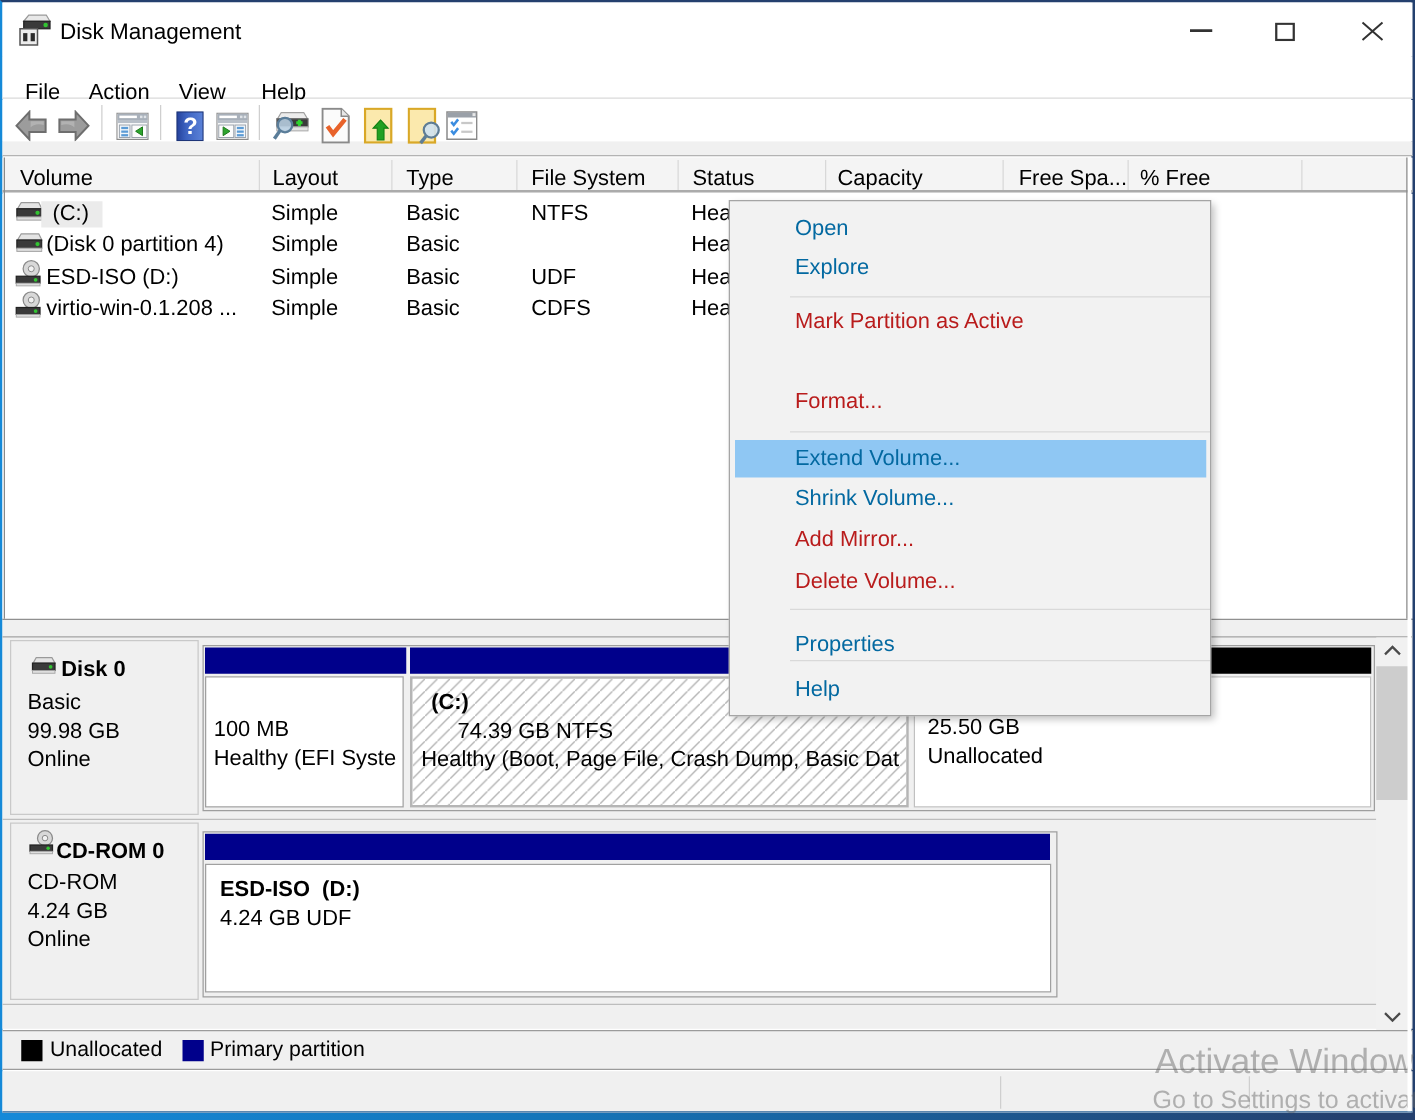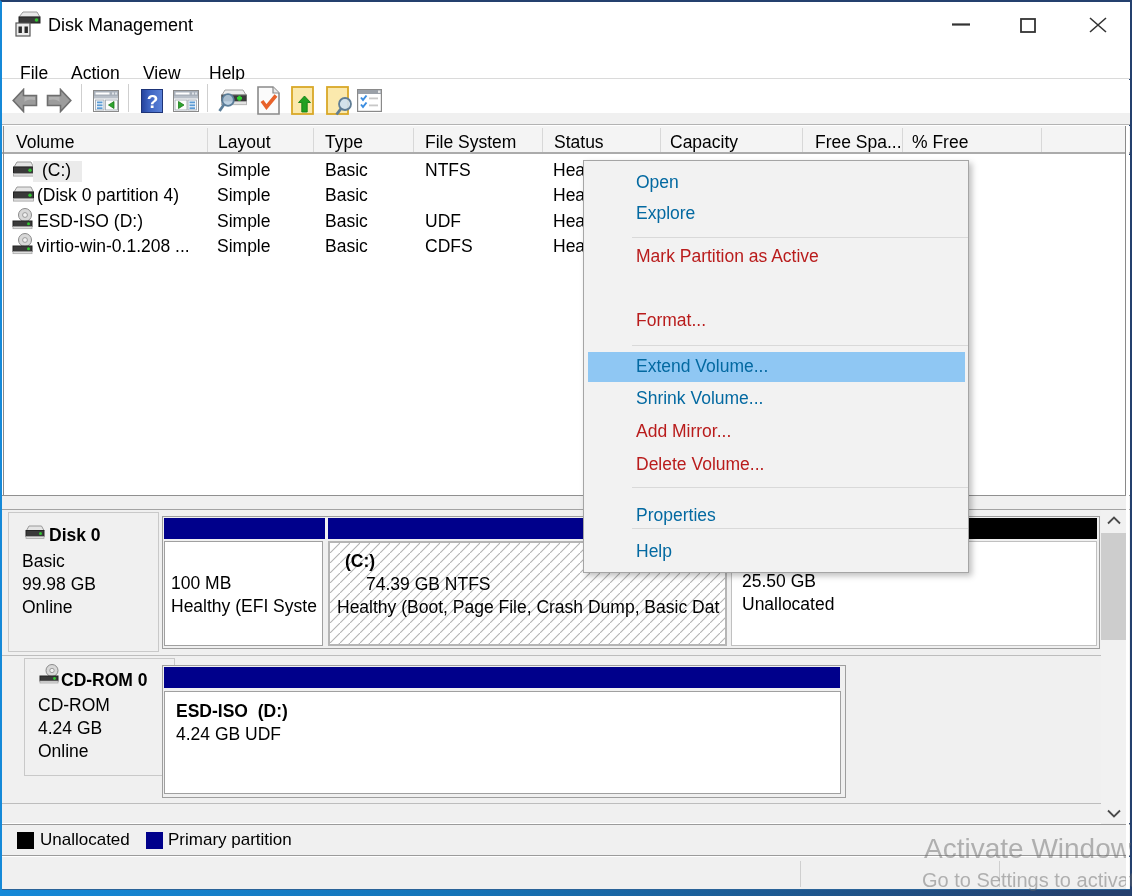--- a/index.html
+++ b/index.html
@@ -290,21 +290,21 @@
   <div class="dtext" style="left:7px;top:54px;">Healthy (Boot, Page File, Crash Dump, Basic Dat</div>
 </div>
 <div class="abs" style="left:731px;top:518px;width:366px;height:21px;background:#000;"></div>
 <div class="abs" style="left:731px;top:541px;width:366px;height:105px;background:#fff;border:1px solid #c0c0c0;overflow:hidden;">
   <div class="dtext" style="left:10px;top:29px;">25.50 GB</div>
   <div class="dtext" style="left:10px;top:52px;">Unallocated</div>
 </div>
 <div class="abs" style="left:2px;top:655px;width:1099px;height:1px;background:#bdbdbd;"></div>
 <div class="abs" style="left:2px;top:803px;width:1099px;height:1px;background:#bdbdbd;"></div>
 
-<div class="diskbox" style="left:24px;top:658px;width:151px;height:118px;">
+<div class="diskbox" style="left:8px;top:658px;width:151px;height:142px;">
   <svg class="abs" style="left:14px;top:5px;" width="24" height="21" viewBox="0 0 24 21">
     <circle cx="13" cy="6.5" r="6" fill="#d8d8d8" stroke="#8a8a8a" stroke-width="1"></circle>
     <circle cx="13" cy="6.5" r="2.2" fill="#f2f2f2" stroke="#8a8a8a" stroke-width="0.8"></circle>
     <rect x="1" y="12" width="18" height="5" fill="#3a3a3a" stroke="#222" stroke-width="1"></rect>
     <circle cx="15.5" cy="14.5" r="1.4" fill="#31c431"></circle>
     <rect x="1" y="17" width="18" height="2" fill="#dedede" stroke="#a2a2a2" stroke-width="0.7"></rect>
   </svg>
   <div class="dtext bold" style="left:36px;top:11px;">CD-ROM 0</div>
   <div class="dtext" style="left:13px;top:36px;">CD-ROM</div>
   <div class="dtext" style="left:13px;top:59px;">4.24 GB</div>

